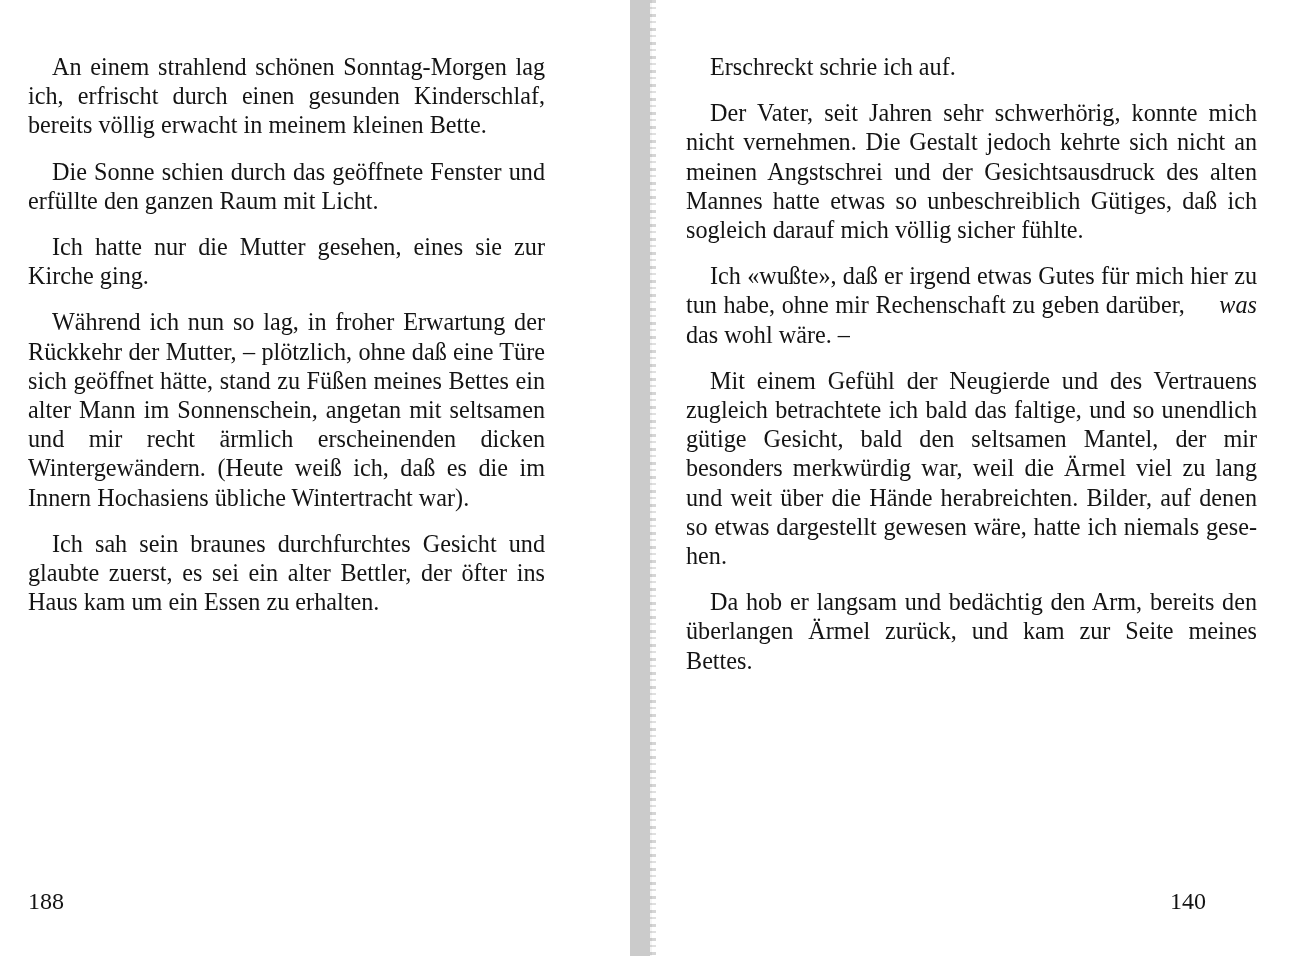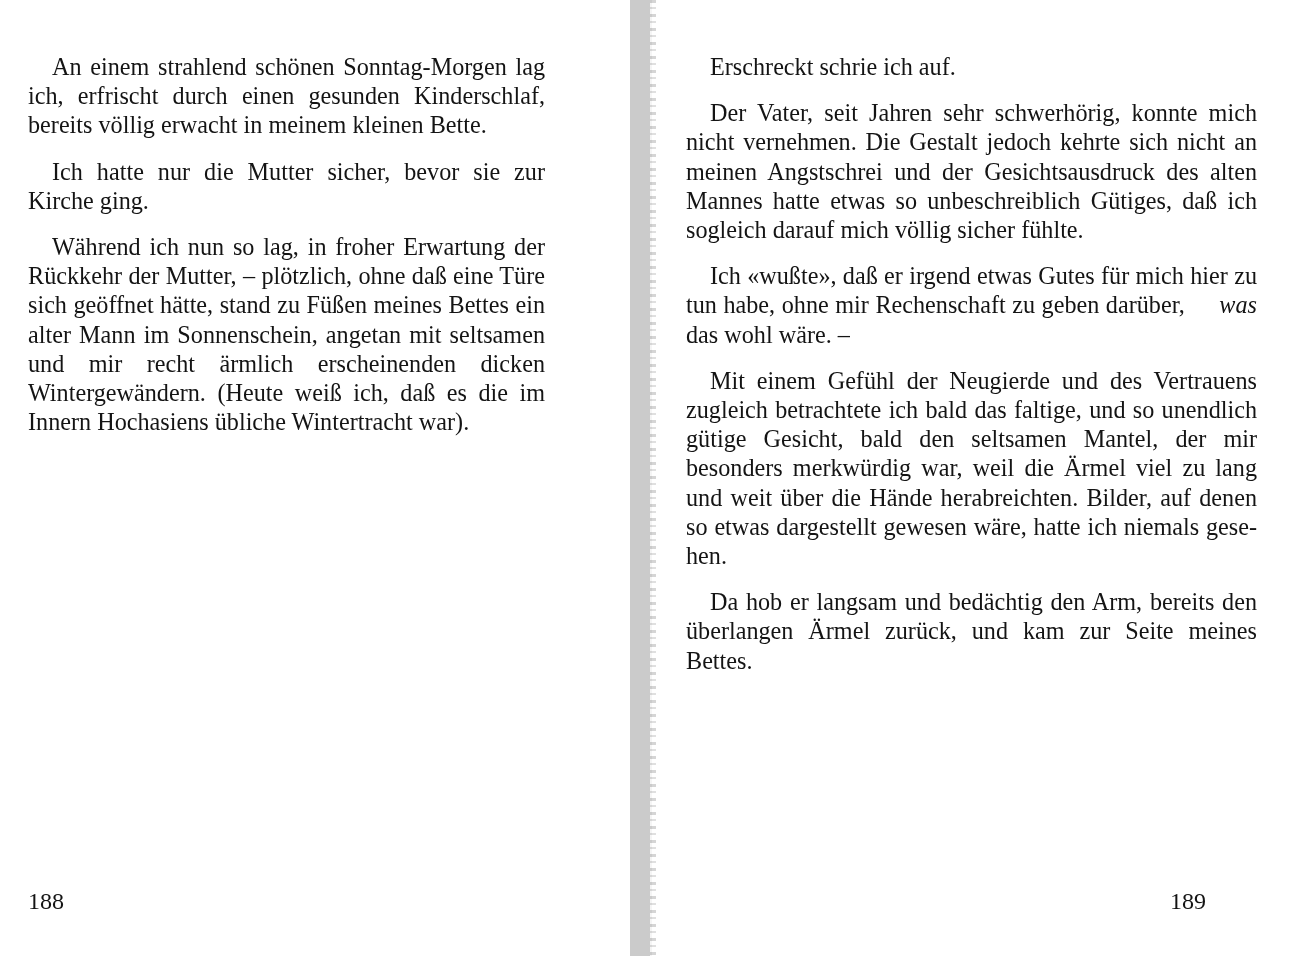--- a/index.html
+++ b/index.html
@@ -39,30 +39,32 @@
   .page-left .page-number { left: 28px; }
   .page-right .page-number { right: 74px; }
   em { font-style: italic; margin-left: 28px; }
 </style>
 </head>
 <body>
 
 <div class="page page-left">
   <div class="text-block">
     <p>An einem strahlend schönen Sonntag-Morgen lag ich, erfrischt durch einen gesunden Kinder­schlaf, bereits völlig erwacht in meinem kleinen Bette.</p>
-    <p>Ich hatte nur die Mutter sicher, bevor sie zur Kirche ging.</p>
+    <p>Die Sonne schien durch das geöffnete Fenster und erfüllte den ganzen Raum mit Licht.</p>
+    <p>Ich hatte nur die Mutter gesehen, eines sie zur Kirche ging.</p>
     <p>Während ich nun so lag, in froher Erwartung der Rückkehr der Mutter, – plötzlich, ohne daß eine Türe sich geöffnet hätte, stand zu Füßen mei­nes Bettes ein alter Mann im Sonnenschein, ange­tan mit seltsamen und mir recht ärmlich erschei­nenden dicken Wintergewändern. (Heute weiß ich, daß es die im Innern Hochasiens übliche Wintertracht war).</p>
+    <p>Ich sah sein braunes durchfurchtes Gesicht und glaubte zuerst, es sei ein alter Bettler, der öfter ins Haus kam um ein Essen zu erhalten.</p>
   </div>
   <div class="page-number">188</div>
 </div>
 
 <div class="gutter"></div>
 
 <div class="page page-right">
   <div class="text-block">
     <p>Erschreckt schrie ich auf.</p>
     <p>Der Vater, seit Jahren sehr schwerhörig, konnte mich nicht vernehmen. Die Gestalt jedoch kehrte sich nicht an meinen Angstschrei und der Gesichtsausdruck des alten Mannes hatte etwas so unbeschreiblich Gütiges, daß ich sogleich darauf mich völlig sicher fühlte.</p>
     <p><span>Ich «wußte», daß er irgend etwas Gutes für mich hier zu tun habe, ohne mir Rechenschaft zu geben darüber, </span><em>was</em><span> das wohl wäre. –</span></p>
     <p>Mit einem Gefühl der Neugierde und des Ver­trauens zugleich betrachtete ich bald das faltige, und so unendlich gütige Gesicht, bald den seltsa­men Mantel, der mir besonders merkwürdig war, weil die Ärmel viel zu lang und weit über die Hände herabreichten. Bilder, auf denen so etwas dargestellt gewesen wäre, hatte ich niemals gese­hen.</p>
     <p>Da hob er langsam und bedächtig den Arm, bereits den überlangen Ärmel zurück, und kam zur Seite meines Bettes.</p>
   </div>
-  <div class="page-number">189</div>
+  <div class="page-number">140</div>
 </div>
 
 </body></html>

